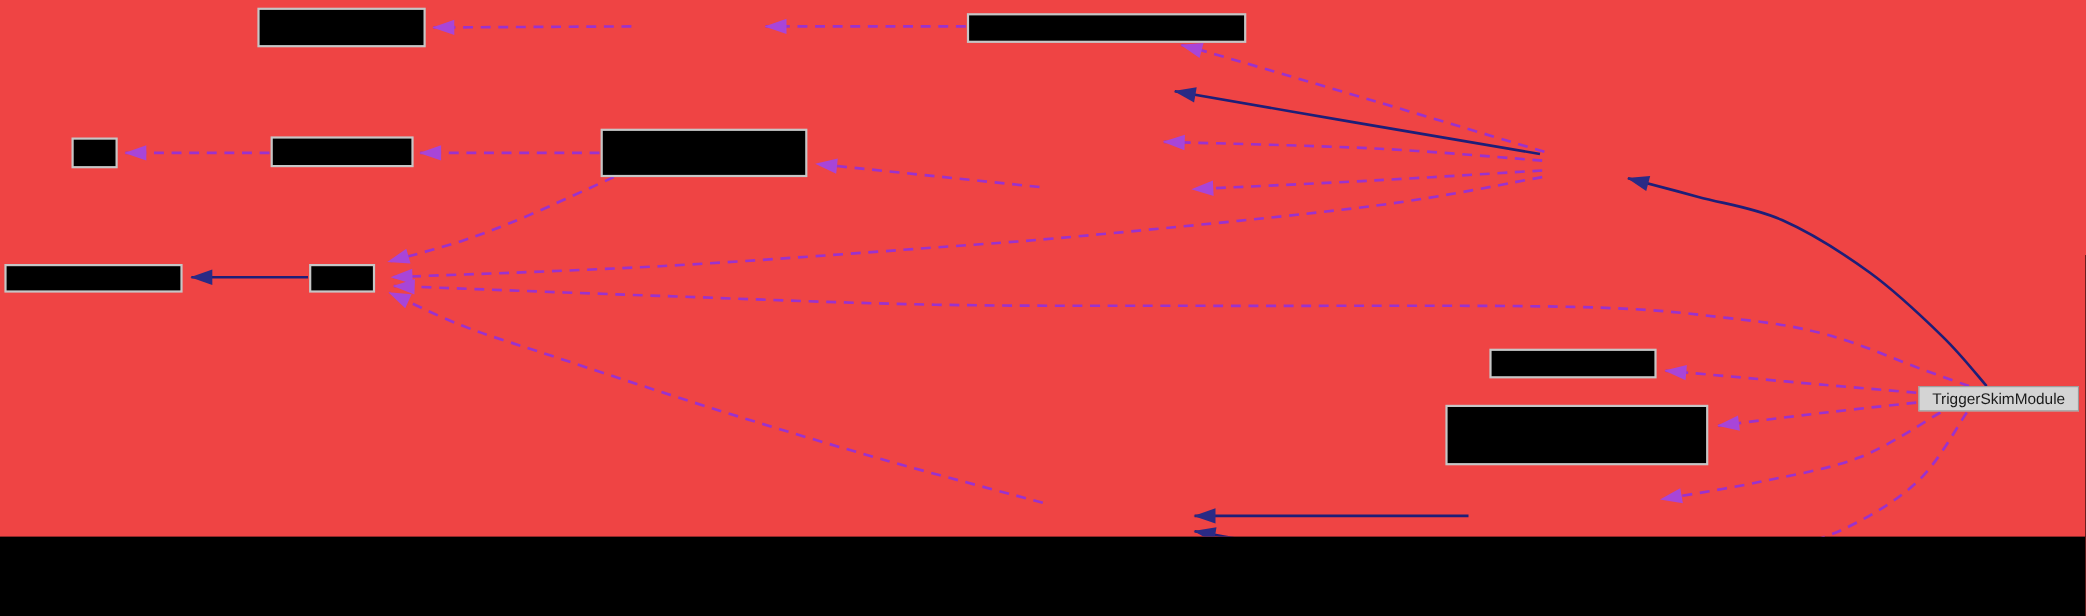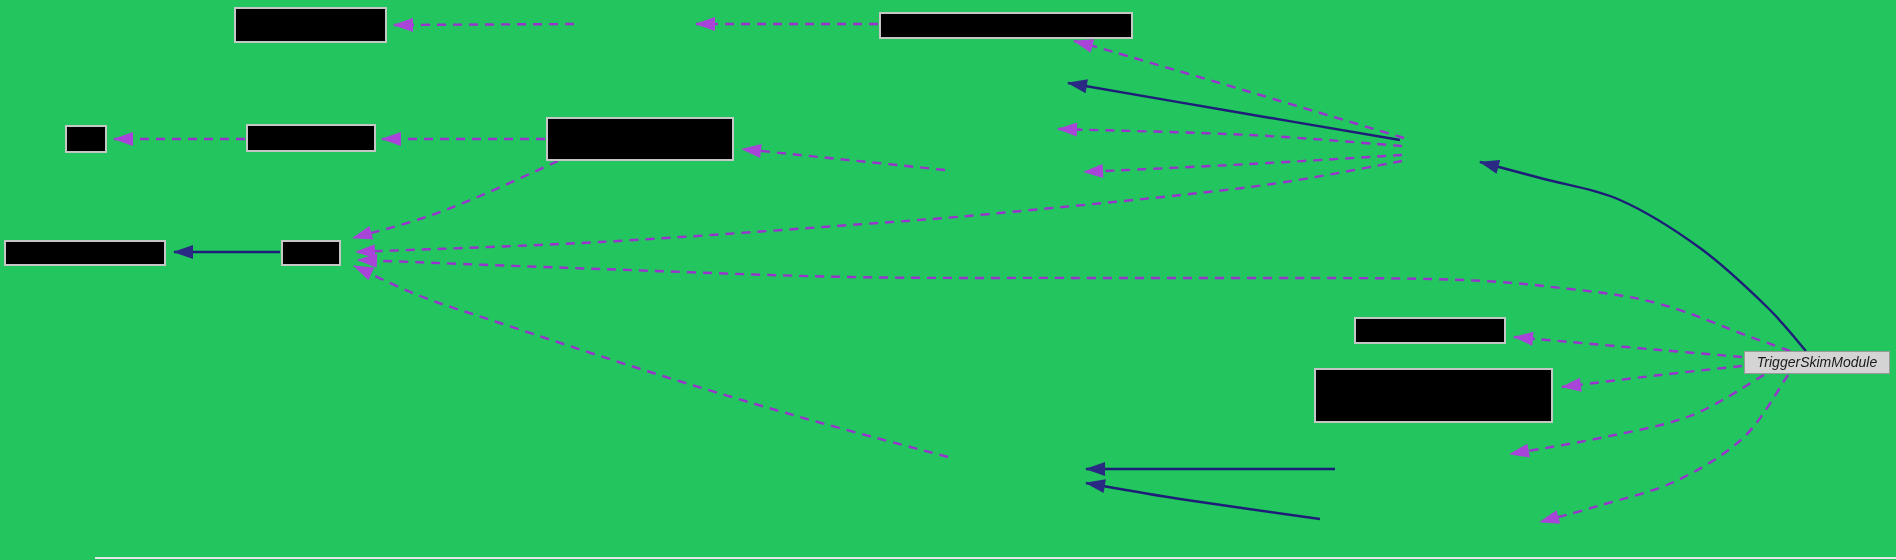--- a/index.html
+++ b/index.html
@@ -4,24 +4,23 @@
 <style>
   html, body {
     margin: 0;
     padding: 0;
     background: #000000;
     font-family: "Liberation Sans", "DejaVu Sans", sans-serif;
   }
   #stage {
     position: relative;
     width: 1896px;
-    height: 560px;
-    background: #22c55e;
+    height: 488px;
+    background: #ef4444;
     overflow: hidden;
-    font-style: italic;
   }
   #graph-svg {
     position: absolute;
     left: 0;
     top: 0;
   }
   #label-node {
     position: absolute;
     box-sizing: border-box;
     background: #d4d4d4;

